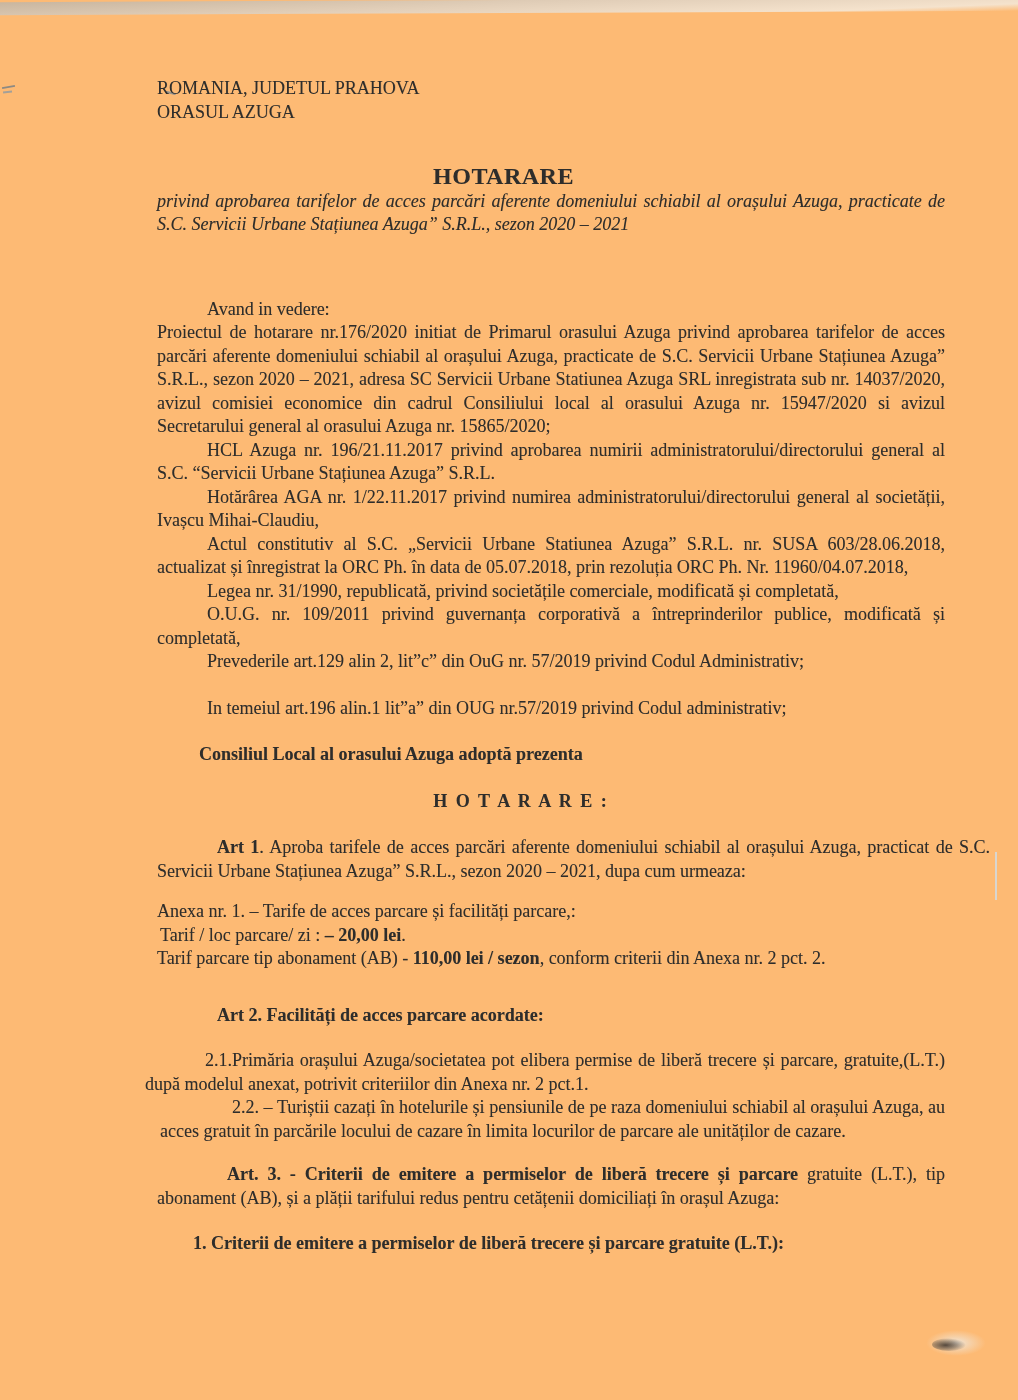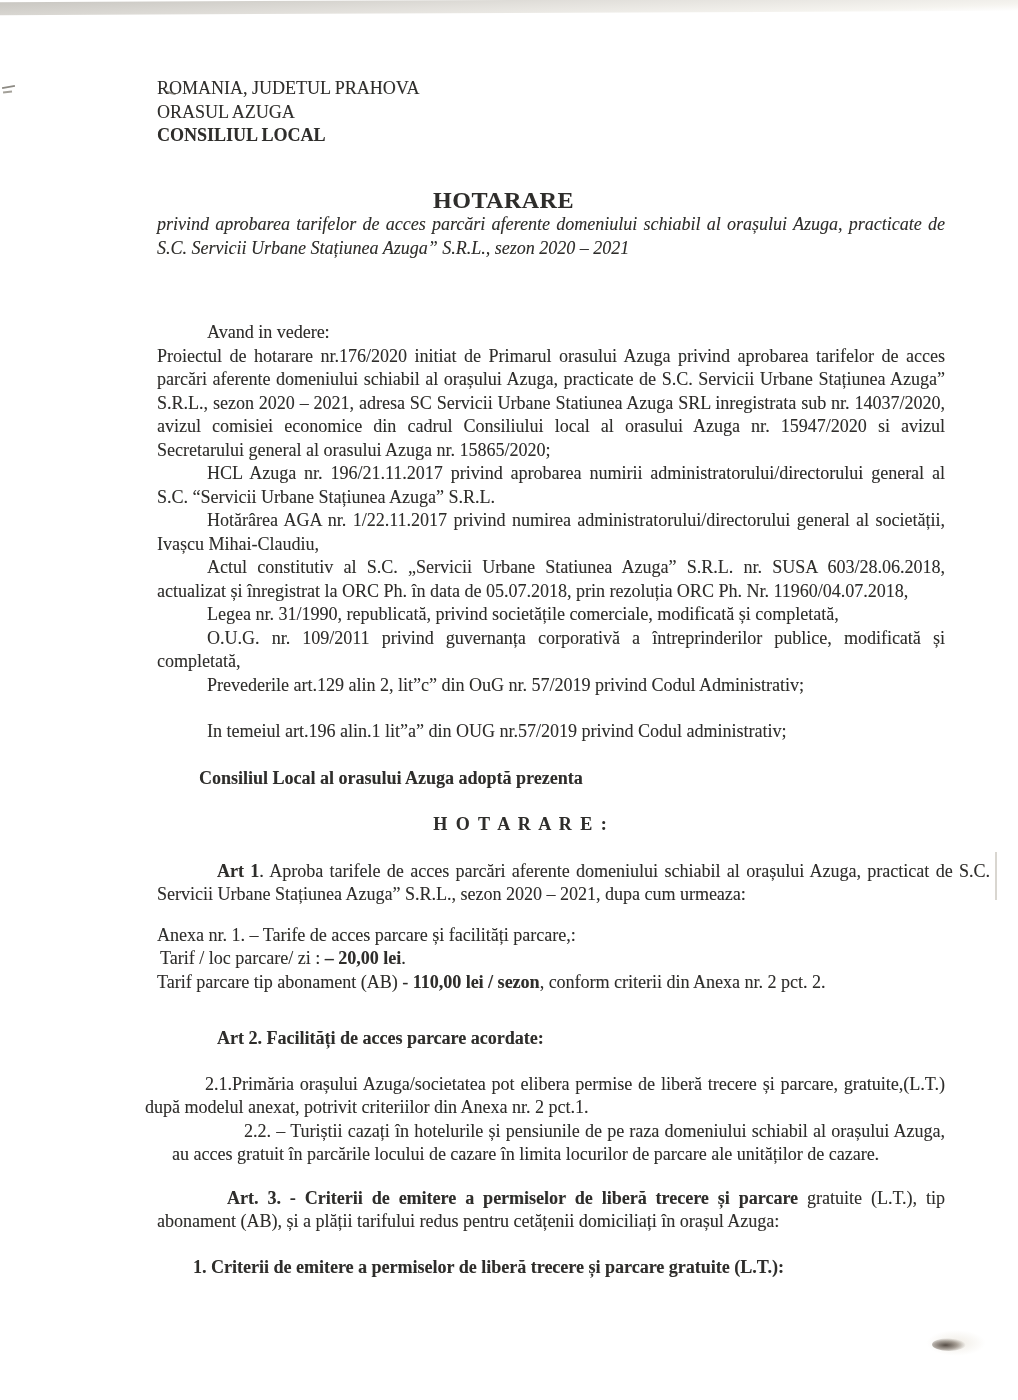--- a/index.html
+++ b/index.html
@@ -4,21 +4,21 @@
 <style>
   html, body { margin:0; padding:0; }
   body {
     width:1018px; height:1400px;
     background:#e8e6e1;
     font-family:"Liberation Serif", serif;
   }
   .page {
     position:relative;
     width:1018px; height:1400px;
-    background:#ffffff;
+    background:#fdba74;
     overflow:hidden;
     color:#2e2d2b;
     font-size:18px;
     line-height:23.5px;
     text-shadow:0.3px 0.3px 0.6px rgba(80,76,70,0.35);
   }
   .content {
     position:relative;
     padding:77px 73px 0 157px; 
   }
@@ -59,21 +59,21 @@
     margin-right:-45px; 
   }
 
   .anexa-heading { margin-top:17px; font-weight:normal; }
   .tarif-line { text-indent:3px; }
   .tarif-line2, .tarif-line3 { text-indent:0; }
 
   .art2-heading { margin-top:33px; margin-left:60px; font-weight:bold; }
 
   .p21 { margin-top:22px; text-indent:60px; margin-left:-12px; }
-  .p22 { text-indent:72px; margin-left:15px; }
+  .p22 { text-indent:72px; margin-left:3px; }
 
   .art3 { margin-top:20px; text-indent:70px; }
 
   .criterii-heading { margin-top:22px; margin-left:36px; font-weight:bold; }
 
   
   .scan-top-edge {
     position:absolute; top:0; left:-6px; width:1030px; height:13px;
     background:linear-gradient(178deg, #b7b4ad 0%, #d8d5cf 45%, #f2f0ea 85%, rgba(250,249,245,0) 100%);
     opacity:0.75;
@@ -118,21 +118,20 @@
   <div class="pencil-mark-2"></div>
   <div class="right-edge-line"></div>
   <div class="bottom-smudge-halo"></div>
   <div class="bottom-smudge"></div>
 
   <div class="content">
 
     <div class="hdr">
       <p>ROMANIA, JUDETUL PRAHOVA</p>
       <p>ORASUL  AZUGA</p>
-      <p class="b">CONSILIUL LOCAL</p>
     </div>
 
     <p class="doc-title">HOTARARE</p>
 
     <p class="subtitle justify">privind aprobarea  tarifelor de acces parcări aferente  domeniului schiabil al orașului Azuga, practicate de S.C. Servicii Urbane Stațiunea Azuga” S.R.L., sezon 2020 – 2021</p>
 
     <p class="preamble-intro">Avand in vedere:</p>
 
     <p class="justify">Proiectul de hotarare nr.176/2020 initiat de Primarul orasului Azuga privind aprobarea  tarifelor de acces parcări aferente  domeniului schiabil al orașului Azuga, practicate de S.C. Servicii Urbane Stațiunea Azuga” S.R.L., sezon 2020 – 2021, adresa SC Servicii Urbane Statiunea Azuga SRL inregistrata sub nr. 14037/2020,  avizul comisiei economice din cadrul Consiliului local al orasului Azuga nr. 15947/2020 si avizul Secretarului general al orasului Azuga nr. 15865/2020;</p>
     <p class="justify indent">HCL Azuga nr. 196/21.11.2017 privind aprobarea numirii administratorului/directorului general al S.C. “Servicii Urbane Stațiunea Azuga” S.R.L.</p>

